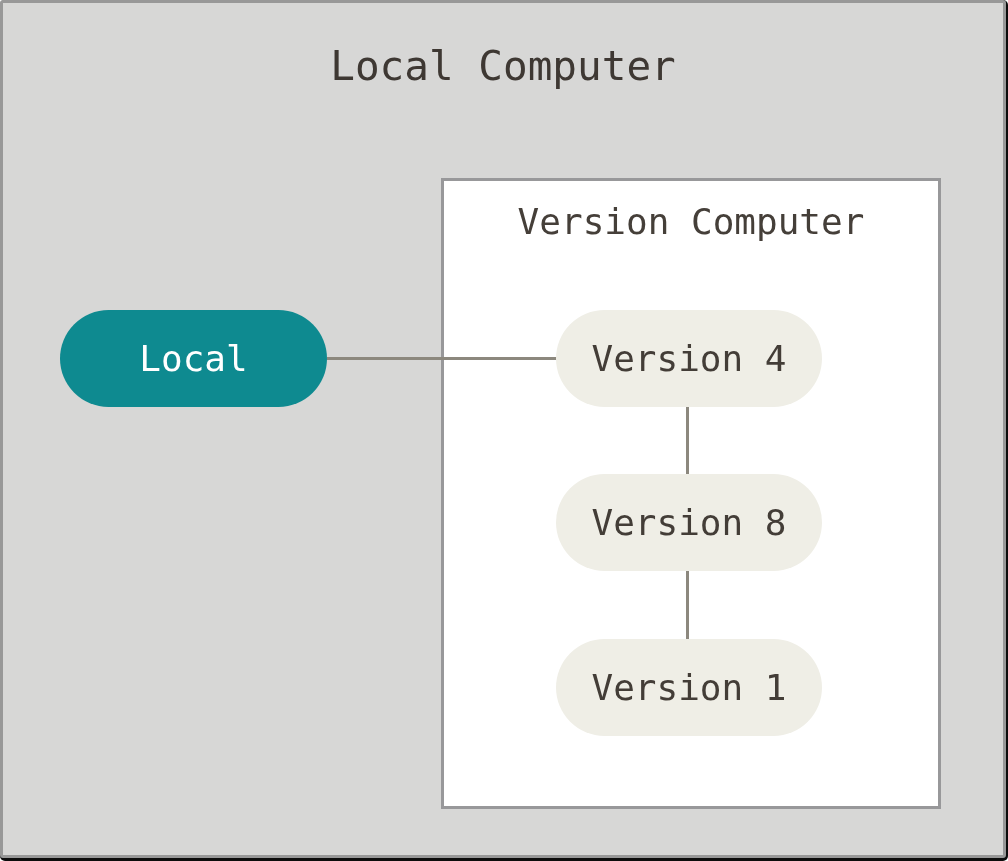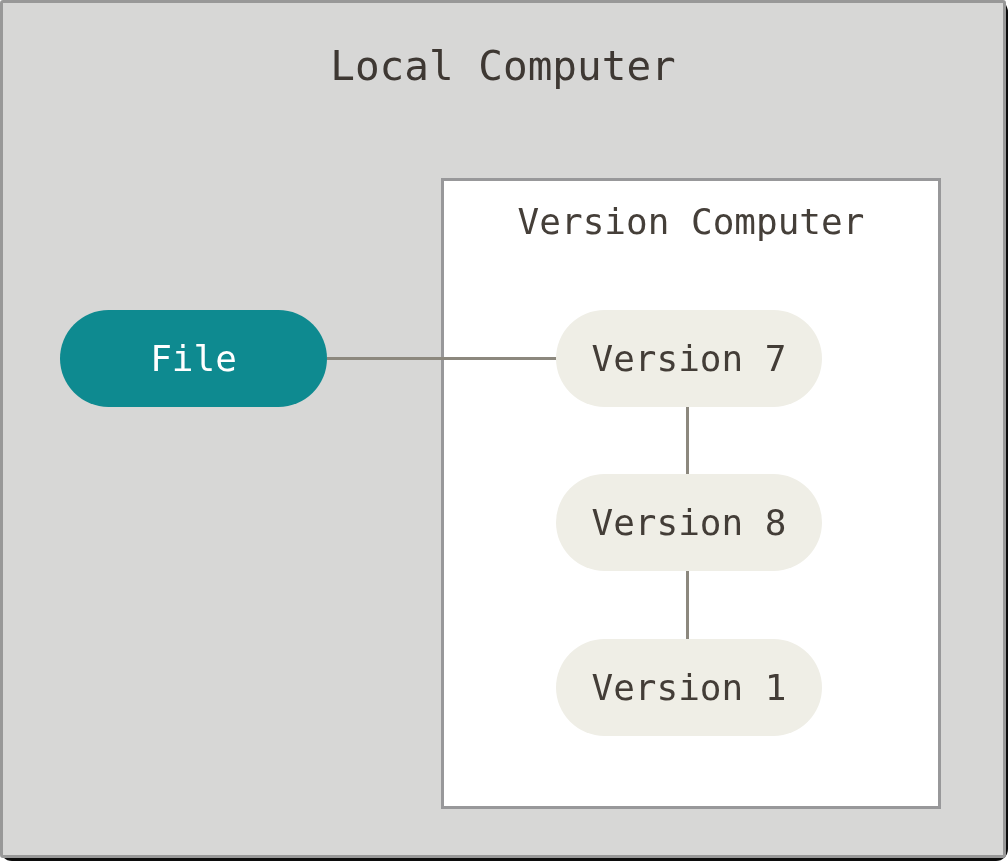--- a/index.html
+++ b/index.html
@@ -8,21 +8,21 @@
     width: 1008px;
     height: 861px;
     font-family: "DejaVu Sans Mono", "Liberation Mono", monospace;
   }
   .window {
     position: absolute;
     top: 0; left: 0;
     width: 1008px;
     height: 861px;
     background: #0c0c0c;
-    border-radius: 12px;
+    border-radius: 5px;
   }
   .frame {
     position: absolute;
     top: 0; left: 0;
     right: 2px; bottom: 3px;
     background: #d7d7d6;
     border: 3px solid #989898;
     border-radius: 3px;
     box-sizing: border-box;
   }
@@ -117,30 +117,30 @@
 </head>
 <body>
 
 <div class="window">
   <div class="frame">
 
     <div class="diagram-title">Local Computer</div>
 
 
     <div class="pill file-pill">
-      <span>File</span>
+      <span>Local</span>
     </div>
 
     <div class="connector h-conn"></div>
 
     <div class="db-box">
       <div class="db-title">Version Computer</div>
 
       <div class="pill version-pill v3">
-        <span>Version 7</span>
+        <span>Version 4</span>
       </div>
 
       <div class="connector v-conn c32"></div>
 
       <div class="pill version-pill v2">
         <span>Version 8</span>
       </div>
 
       <div class="connector v-conn c21"></div>
 

